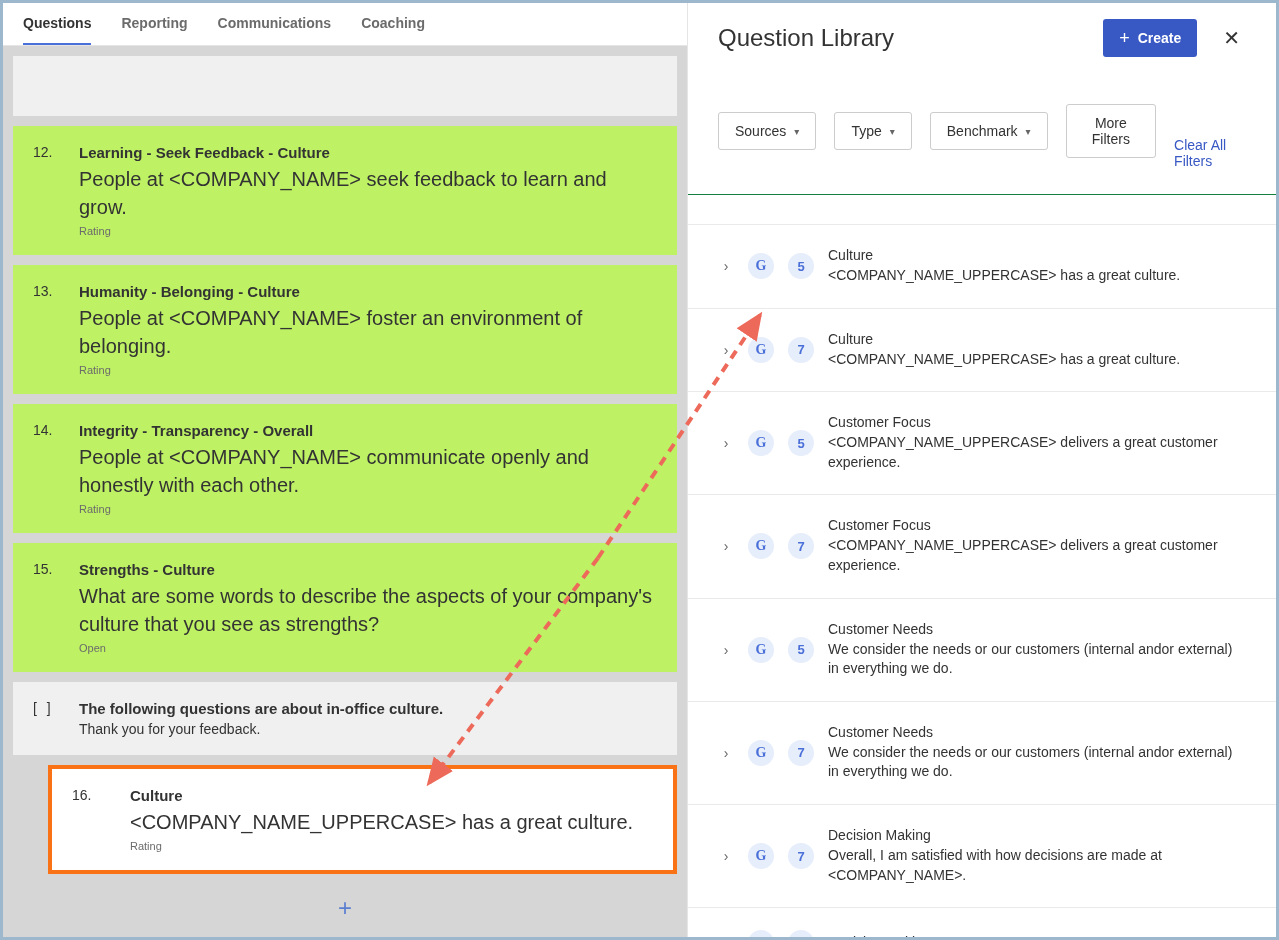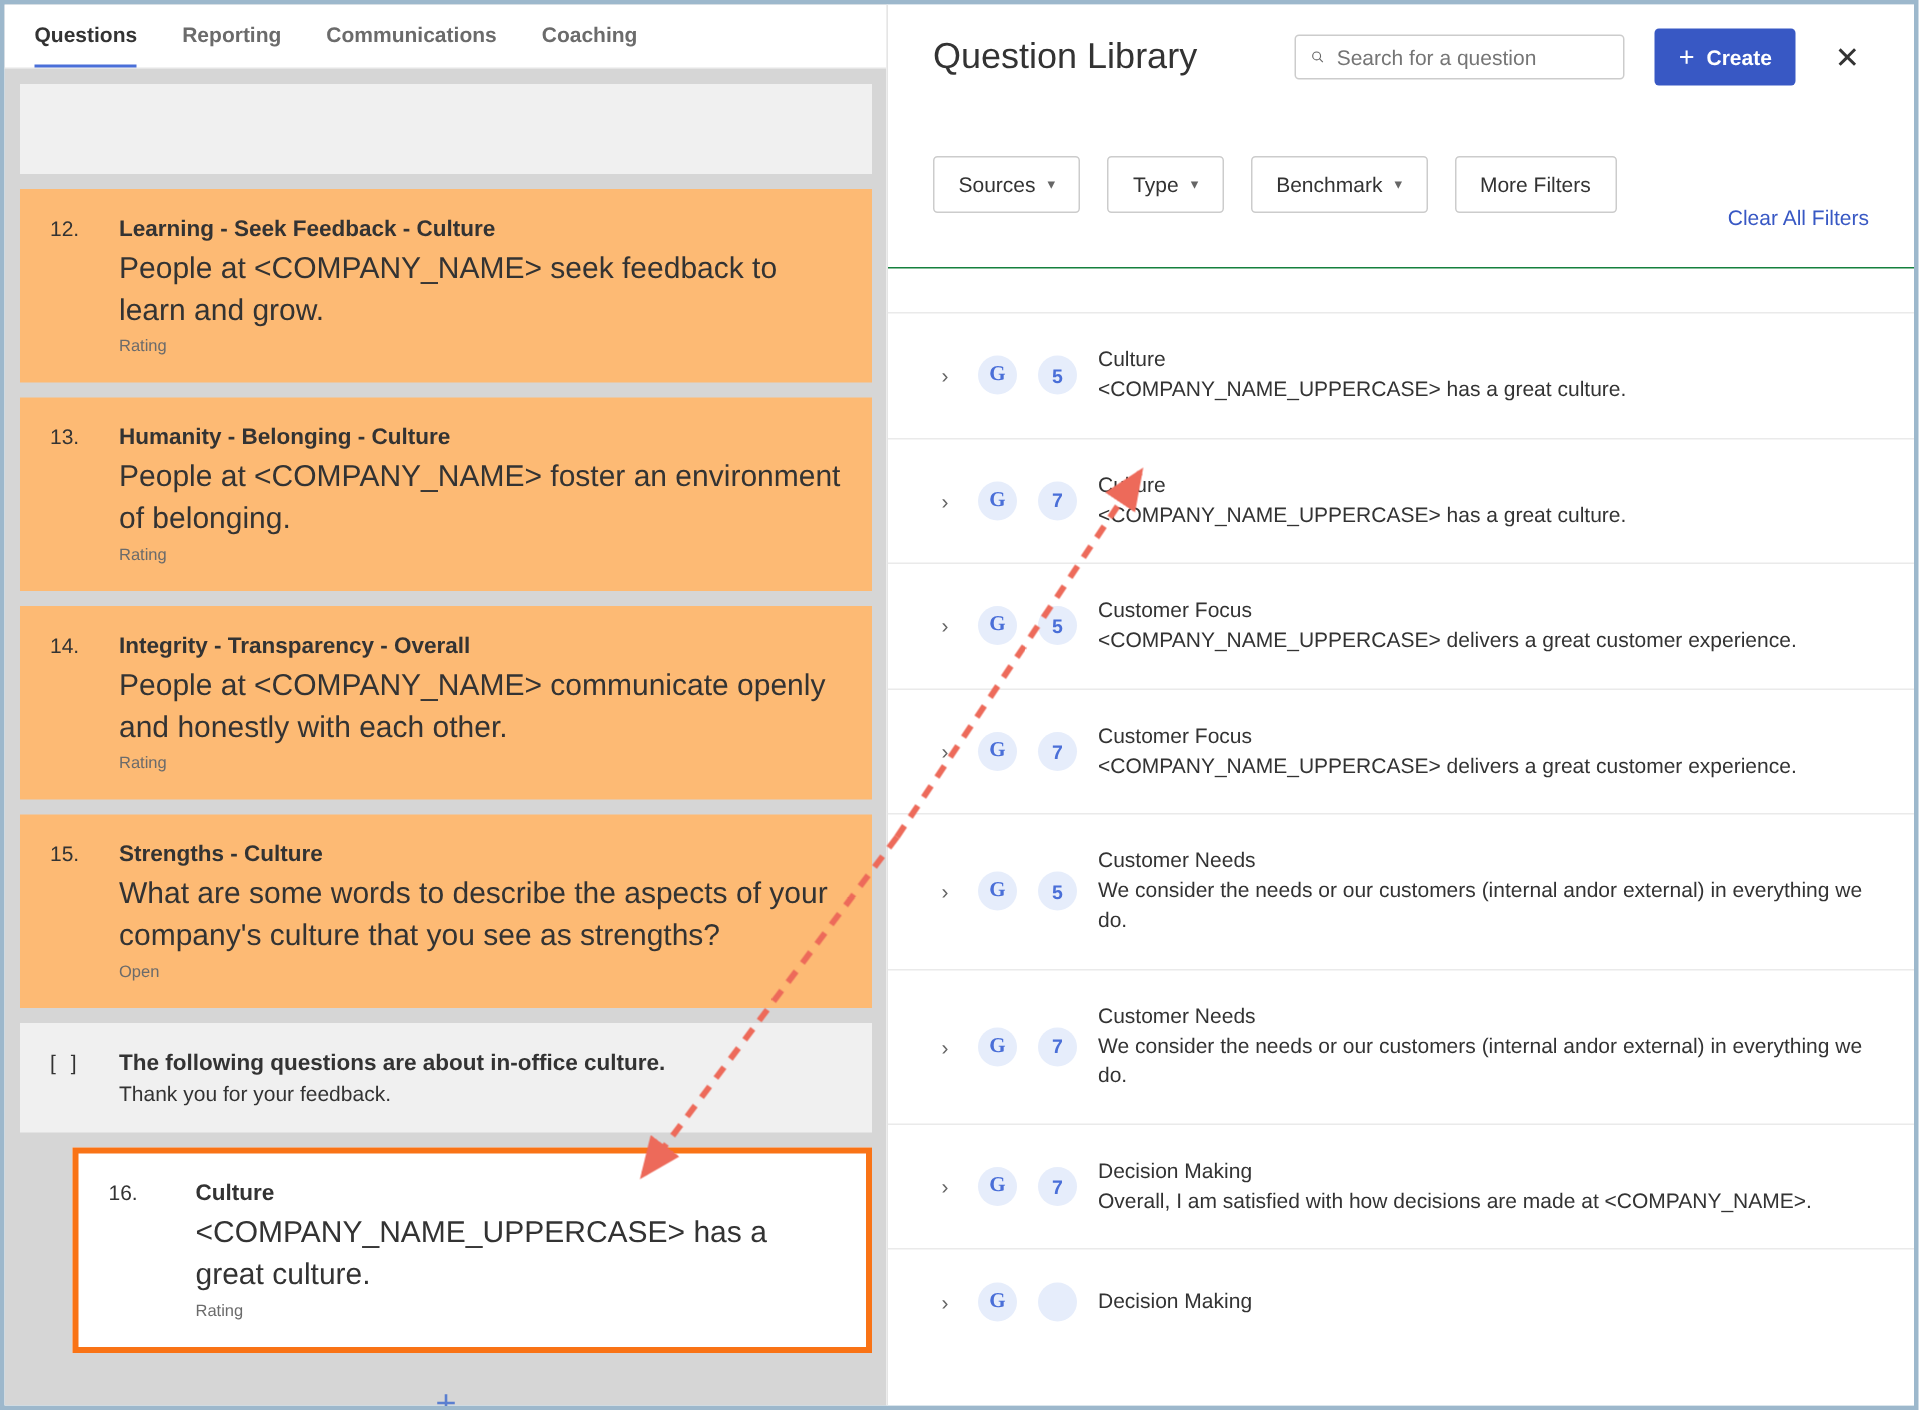--- a/index.html
+++ b/index.html
@@ -7,21 +7,21 @@
   font-family: "Segoe UI", -apple-system, BlinkMacSystemFont, sans-serif;
   width: 1279px;
   height: 940px;
   overflow: hidden;
   background: #fff;
   border: 3px solid #9db8cc;
   position: relative;
 }
 .main-layout { display: flex; height: 100%; }
 .left-panel {
-  width: 588px;
+  width: 684px;
   background: #d6d6d6;
   display: flex;
   flex-direction: column;
   overflow: hidden;
 }
 .tab-bar {
   background: #fff;
   display: flex;
   padding: 0 20px;
   gap: 30px;
@@ -35,21 +35,21 @@
   cursor: pointer;
   border-bottom: 2px solid transparent;
 }
 .tab.active { color: #333; border-bottom: 2px solid #4a6fd8; }
 .question-list {
   flex: 1;
   overflow-y: auto;
   padding: 5px 5px 30px 5px;
 }
 .question-card {
-  background: #fdba74;
+  background: #bef264;
   margin: 5px 5px 10px 5px;
   padding: 18px 20px;
   display: flex;
   gap: 18px;
 }
 .question-num { font-size: 14px; color: #333; width: 28px; }
 .question-body { flex: 1; }
 .q-title { font-size: 15px; font-weight: 600; color: #333; margin-bottom: 4px; }
 .q-desc { font-size: 20px; color: #333; line-height: 1.4; }
 .q-type { font-size: 11px; color: #6b6b6b; margin-top: 4px; }
@@ -239,27 +239,20 @@
 
       <div class="plus-row">
         <span class="plus-thin">+</span>
       </div>
     </div>
   </div>
 
   <div class="right-panel">
     <div class="panel-header">
       <div class="panel-title">Question Library</div>
-      <div class="search-wrap">
-        <svg viewBox="0 0 24 24">
-            <circle cx="10" cy="10" r="7"></circle>
-            <line x1="15" y1="15" x2="21" y2="21"></line>
-          </svg>
-        <input class="search-input" placeholder="Search for a question" style="">
-      </div>
       <button class="create-btn">
         <span class="plus-mark">+</span>
         <span>Create</span>
       </button>
       <div class="close-x">✕</div>
     </div>
 
     <div class="filters-row">
       <button class="filter-btn">
           <span>Sources</span>

